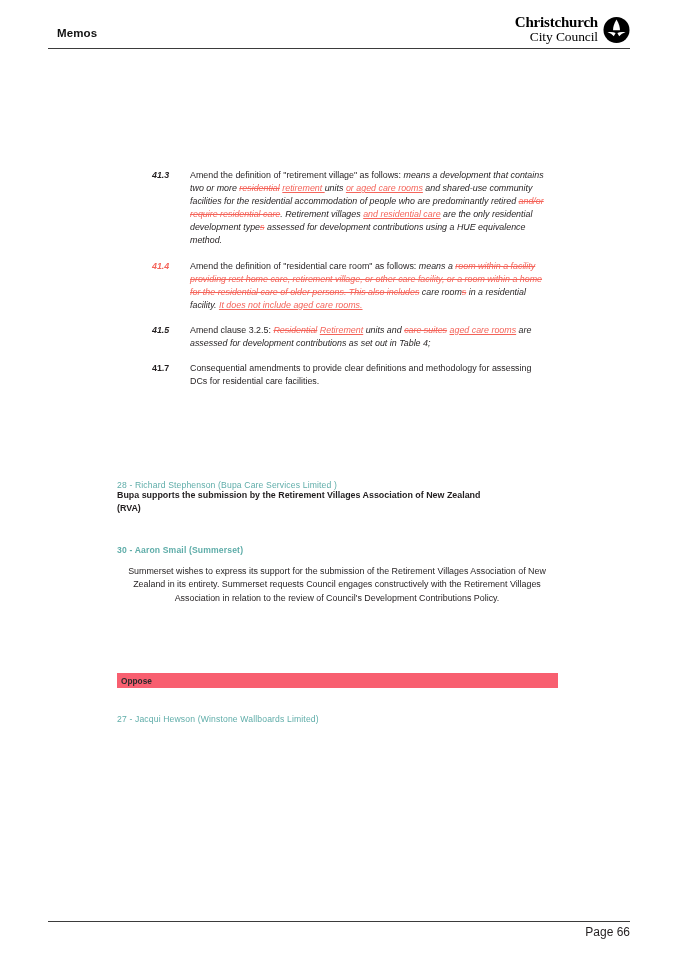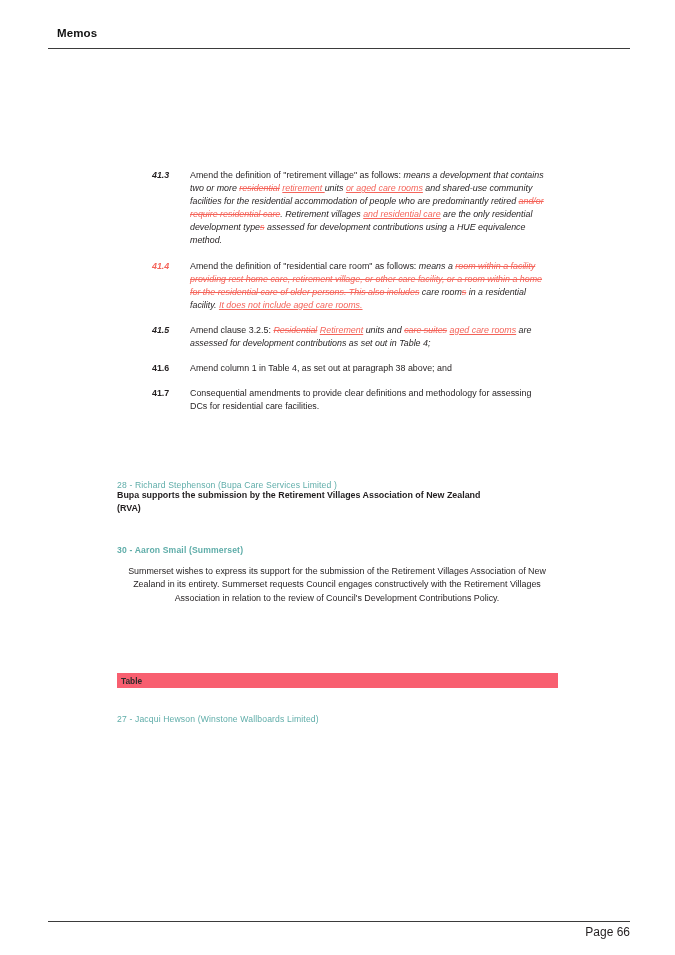--- a/index.html
+++ b/index.html
@@ -173,54 +173,62 @@
   }
 </style>
 </head>
 <body>
 
 <div class="page">
 
   <div class="header">
     <div class="header-title">Memos</div>
 
+    <div class="logo">
+      <div class="logo-words">
+        <div class="logo-line1">Christchurch</div>
+        <div class="logo-line2">City Council</div>
+      </div>
+      <svg class="logo-mark" viewBox="0 0 28 28">
+        <circle cx="14" cy="14" r="13.5" fill="#000000"></circle>
+        <path d="M14 3.2 C11.4 7.6 10.4 11.2 10.4 14.3 L17.6 14.3 C17.6 11.2 16.6 7.6 14 3.2 Z" fill="#ffffff"></path>
+        <path d="M4.6 16.4 C7.4 17.2 9.6 18.6 11.2 20.4 L13.1 17.2 C11.0 16.1 8.0 15.8 4.6 16.4 Z" fill="#ffffff"></path>
+        <path d="M23.4 16.4 C20.6 17.2 18.4 18.6 16.8 20.4 L14.9 17.2 C17.0 16.1 20.0 15.8 23.4 16.4 Z" fill="#ffffff"></path>
+      </svg>
+    </div>
   </div>
   <div class="header-rule"></div>
 
   <div class="clauses">
       <div class="clause">
         <div class="clause-num">41.3</div>
         <div class="clause-body"><span>Amend the definition of "retirement village" as follows: </span><span class="ital">means a development that contains two or more </span><span class="ital del">residential</span><span class="ital"> </span><span class="ital ins">retirement </span><span class="ital">units </span><span class="ital ins">or aged care rooms</span><span class="ital"> and shared-use community facilities for the residential accommodation of people who are predominantly retired </span><span class="ital del">and/or require residential care</span><span class="ital">. Retirement villages </span><span class="ital ins">and residential care</span><span class="ital"> are the only residential development type</span><span class="ital del">s</span><span class="ital"> assessed for development contributions using a HUE equivalence method.</span></div>
       </div>
       <div class="clause">
         <div class="clause-num red">41.4</div>
         <div class="clause-body"><span>Amend the definition of "residential care room" as follows: </span><span class="ital">means a </span><span class="ital del">room within a facility providing rest home care, retirement village, or other care facility, or a room within a home for the residential care of older persons. This also includes</span><span class="ital"> care room</span><span class="ital del">s</span><span class="ital"> in a residential facility. </span><span class="ital ins">It does not include aged care rooms.</span></div>
       </div>
       <div class="clause">
         <div class="clause-num">41.5</div>
         <div class="clause-body"><span>Amend clause 3.2.5: </span><span class="ital del">Residential</span><span class="ital"> </span><span class="ital ins">Retirement</span><span class="ital"> units and </span><span class="ital del">care suites</span><span class="ital"> </span><span class="ital ins">aged care rooms</span><span class="ital"> are assessed for development contributions as set out in Table 4;</span></div>
       </div>
       <div class="clause alt">
-        <div class="clause-num">41.6</div>
-        <div class="clause-body"><span>Amend column 1 in Table 4, as set out at paragraph 38 above; and</span></div>
-      </div>
-      <div class="clause alt">
         <div class="clause-num">41.7</div>
         <div class="clause-body"><span>Consequential amendments to provide clear definitions and methodology for assessing DCs for residential care facilities.</span></div>
       </div>
     </div>
 
   <div class="sub-heading" style="left:117px; top:468px;margin-top:12px;">28 - Richard Stephenson (Bupa Care Services Limited )</div>
   <div class="sub-para" style="left:117px; top:489px; width:370px;">Bupa supports the submission by the Retirement Villages Association of New Zealand (RVA)</div>
 
   <div class="sub-heading" style="left:117px; top:545px;font-weight:bold;">30 - Aaron Smail (Summerset)</div>
   <div class="sub-para normal" style="left:128px; top:565px; width:418px;text-align:center;">Summerset wishes to express its support for the submission of the Retirement Villages Association of New Zealand in its entirety.  Summerset requests Council engages constructively with the Retirement Villages Association in relation to the review of Council's Development Contributions Policy.</div>
 
   <div class="oppose-bar">
-    <div class="oppose-label">Table</div>
+    <div class="oppose-label">Oppose</div>
   </div>
 
   <div class="sub-heading" style="left:117px; top:714px;text-align:center;">27 - Jacqui Hewson (Winstone Wallboards Limited)</div>
 
   <div class="footer-rule"></div>
   <div class="footer-page">Page 66</div>
 
 </div>
 
 </body></html>

